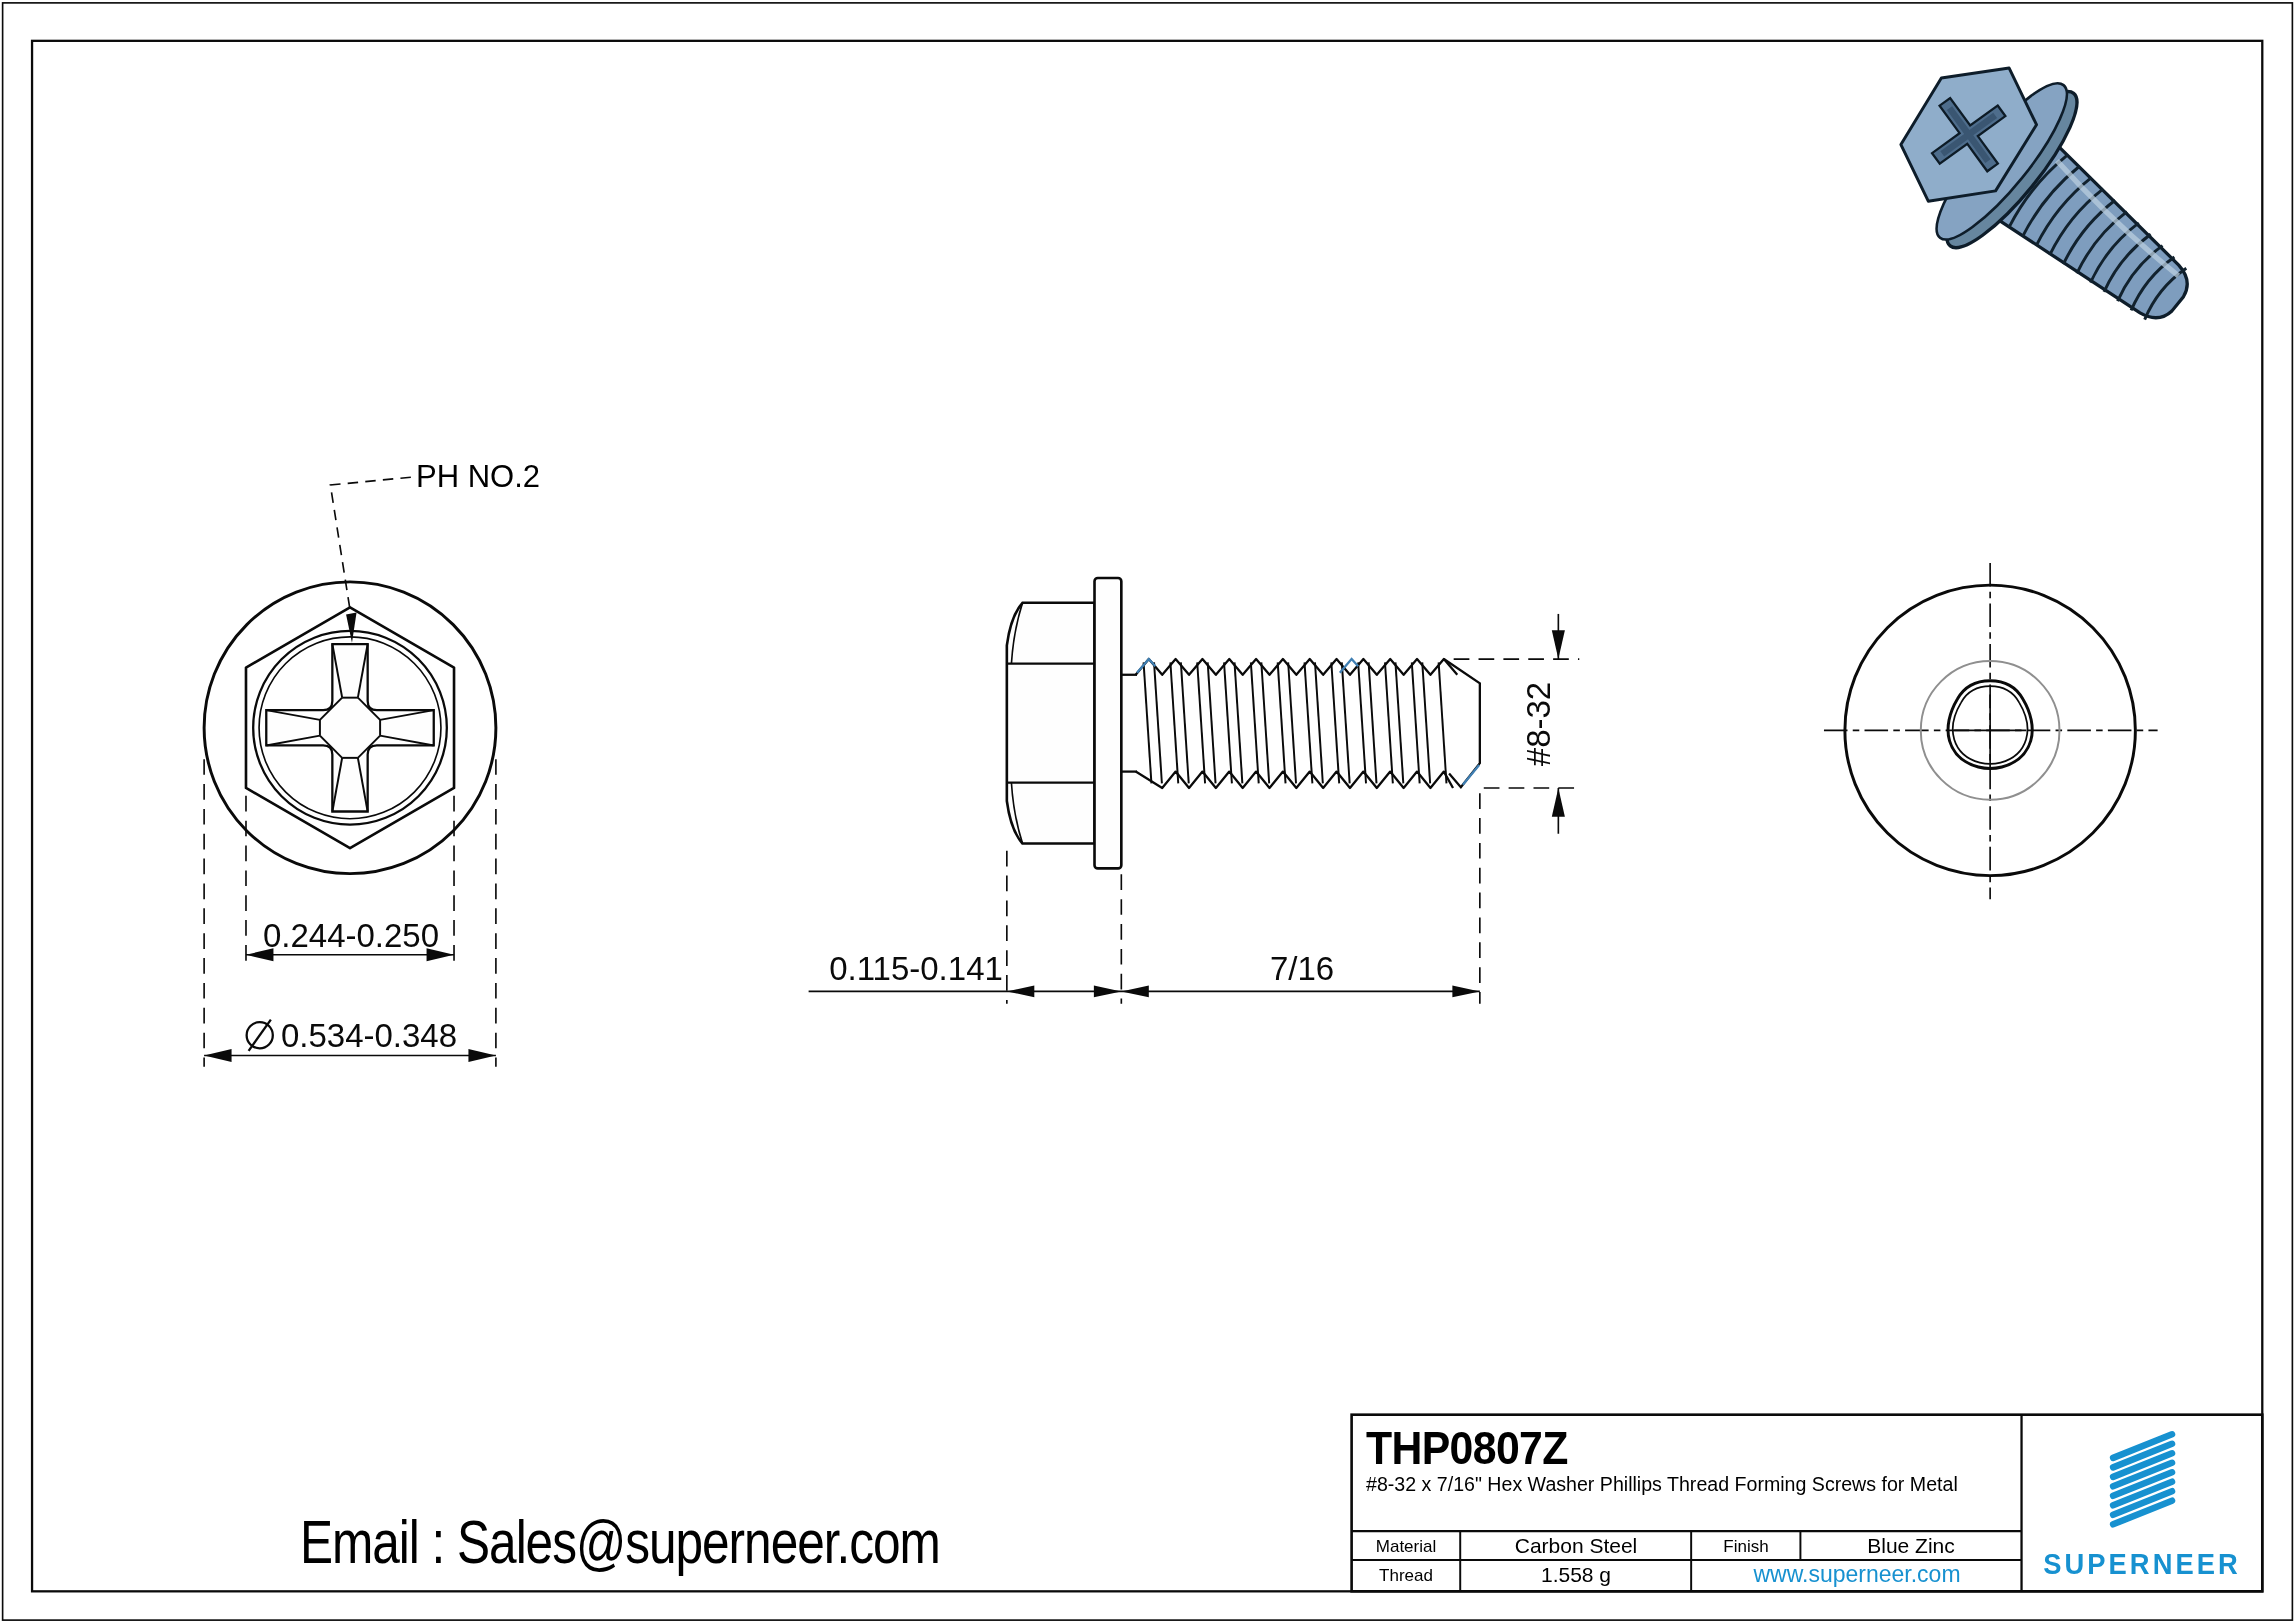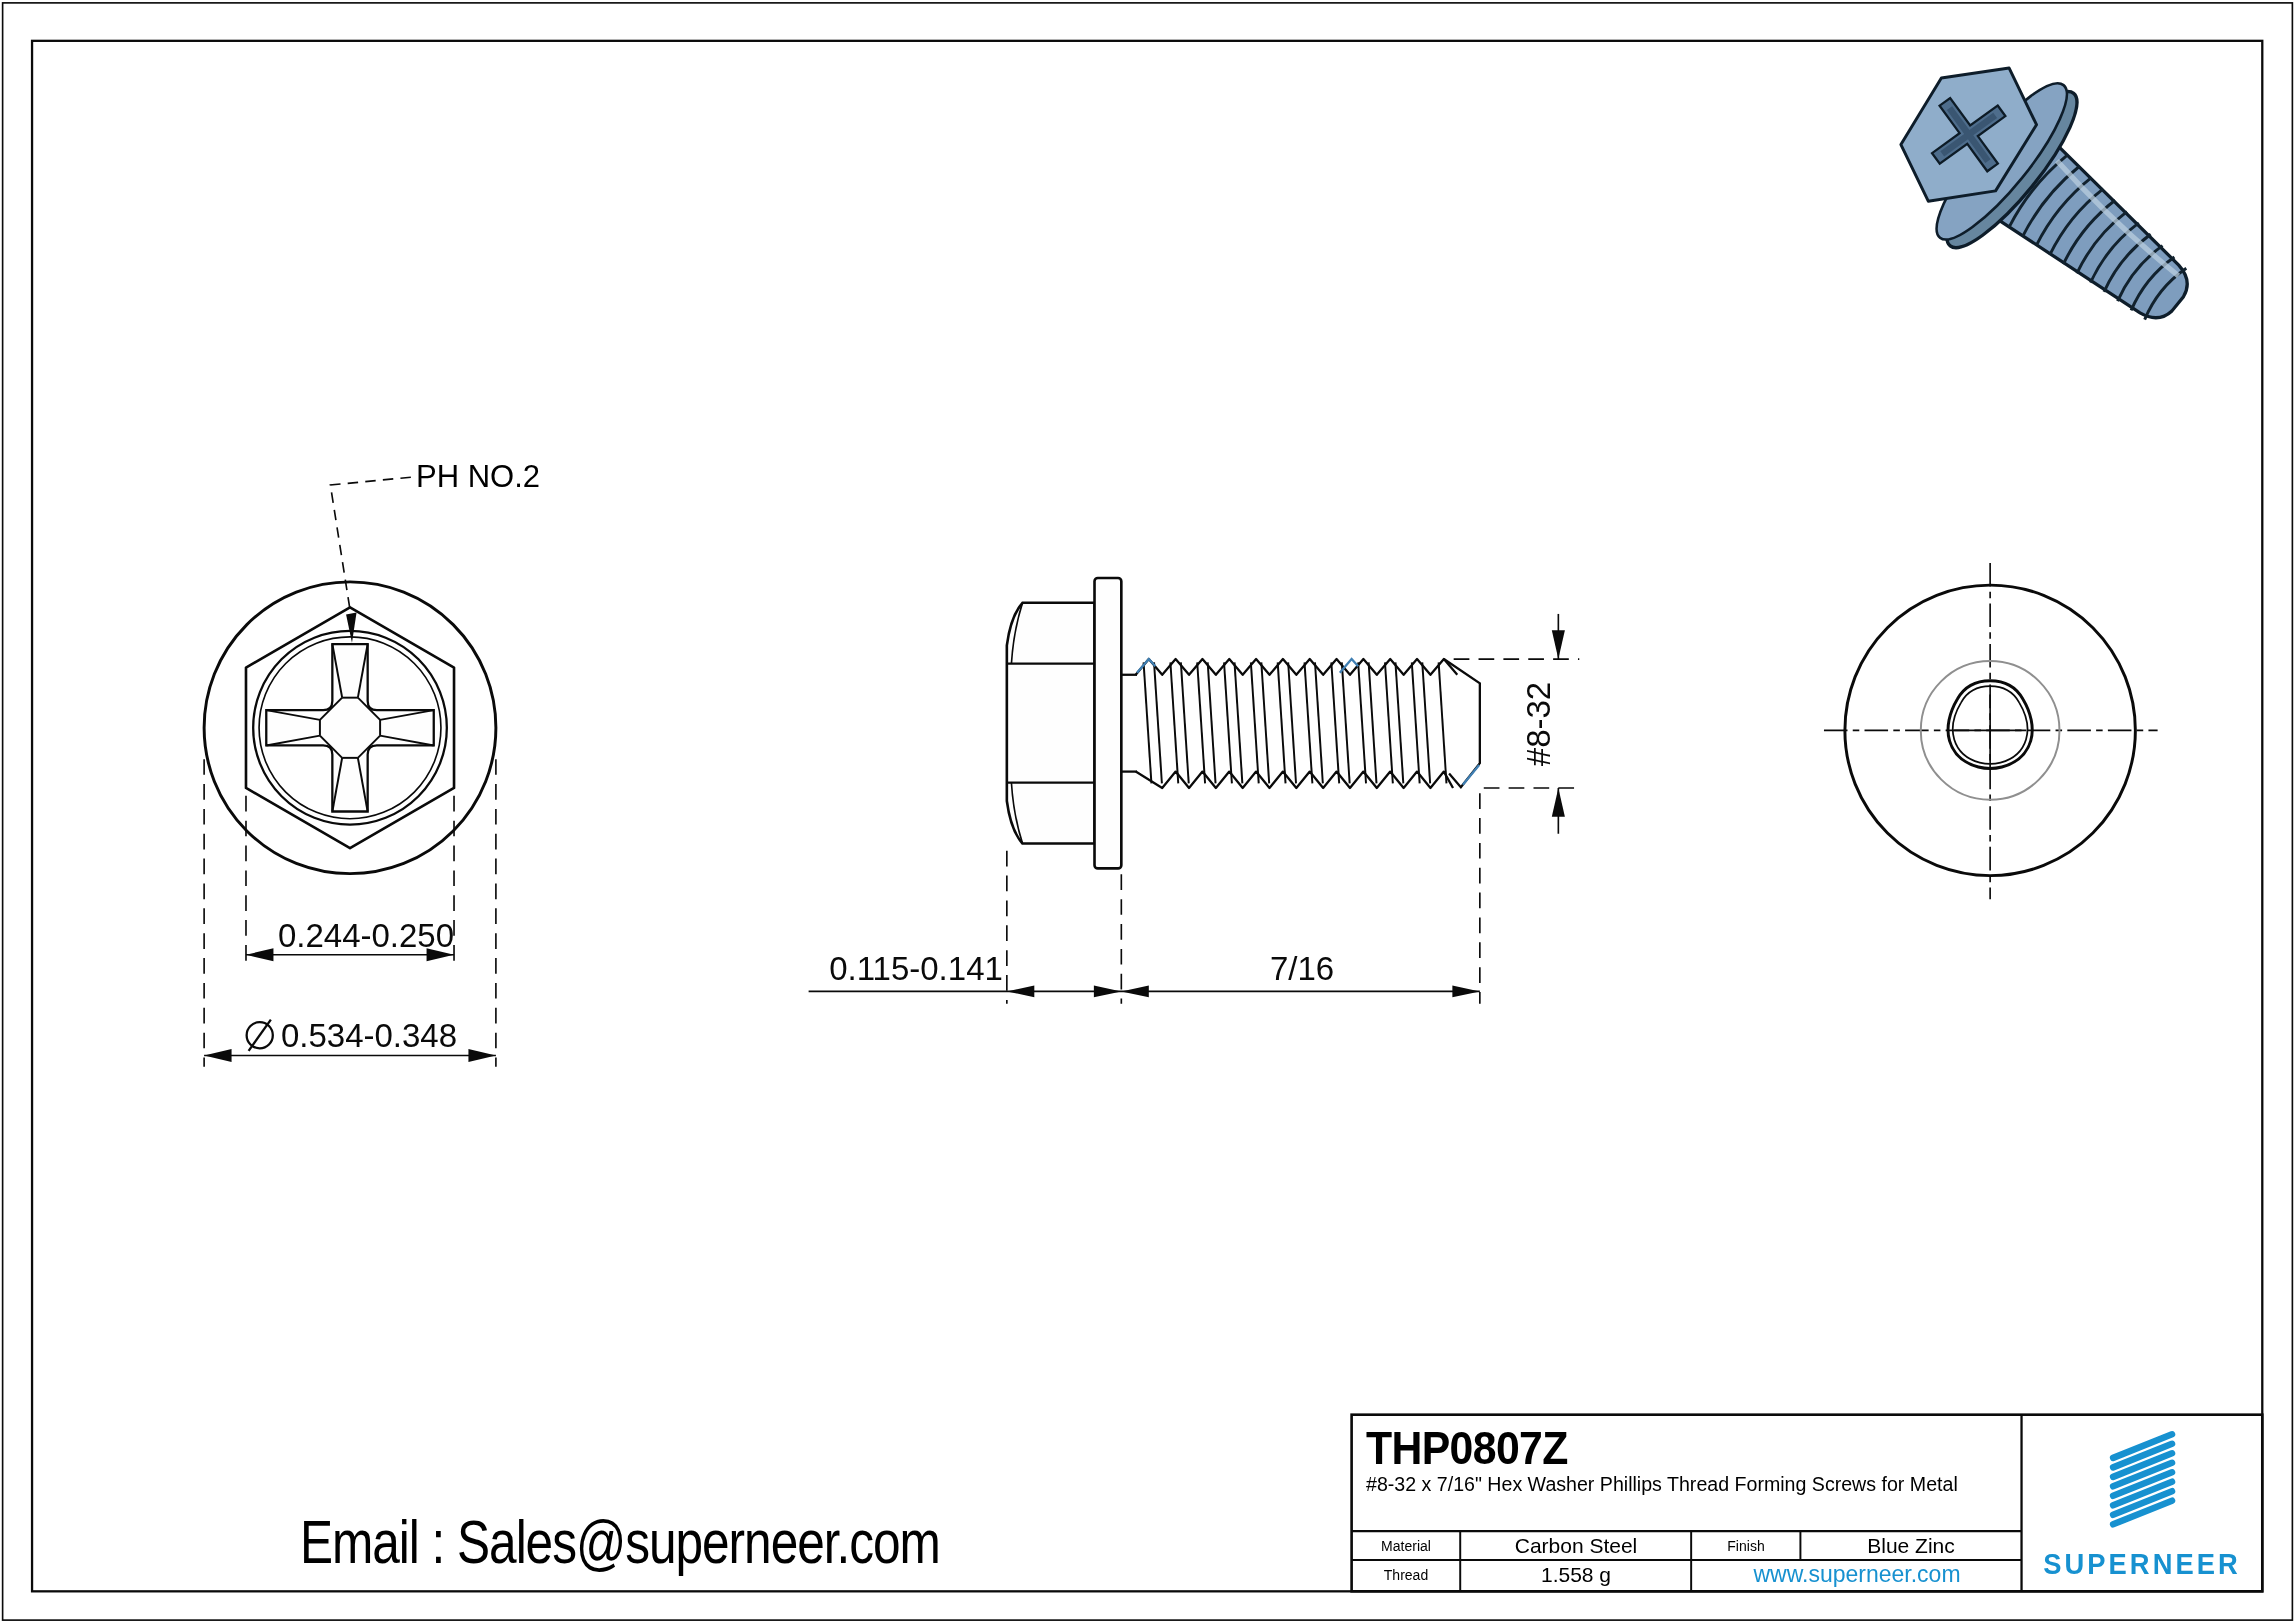--- a/index.html
+++ b/index.html
@@ -6,21 +6,21 @@
   .page{position:relative;width:2295px;height:1623px;background:#ffffff;overflow:hidden;
         font-family:Liberation Sans, sans-serif;color:#000;}
   svg.lines{position:absolute;left:0;top:0;}
   .t{position:absolute;white-space:nowrap;line-height:1;}
   .ctr{transform:translate(-50%,-50%);}
   .dim{font-size:33px;color:#0a0a0a;}
   .ph{font-size:31px;}
   .rot90{transform:translate(-50%,-50%) rotate(-90deg);}
   .pn{font-size:46px;font-weight:700;transform:translateY(-50%) scaleX(.93);transform-origin:left center;letter-spacing:-0.7px;}
   .desc{font-size:19.6px;transform:translateY(-50%);transform-origin:left center;}
-  .cell-label{font-size:14px;}
+  .cell-label{font-size:17px;}
   .cell-val{font-size:21px;}
   .www{font-size:23px;}
   .brand{font-size:29.4px;font-weight:700;letter-spacing:3.3px;transform:translate(-50%,-50%) scaleX(.93);}
   .email{font-size:62px;transform:translateY(-50%) scaleX(.8);transform-origin:left center;letter-spacing:-1.3px;}
 </style>
 </head>
 <body>
 
 <div class="page">
 
@@ -215,21 +215,21 @@
         <line x1="3230" y1="2271.5" x2="3320" y2="2235.5"></line>
         <line x1="3230" y1="2286" x2="3320" y2="2250"></line>
         <line x1="3230" y1="2300.5" x2="3320" y2="2264.5"></line>
         <line x1="3230" y1="2315" x2="3320" y2="2279"></line>
         <line x1="3230" y1="2329.5" x2="3320" y2="2293.5"></line>
       </g>
   </svg>
 
   <span class="t ph" style="left:416px;top:476px;transform:translateY(-50%);">PH NO.2</span>
 
-  <span class="t dim ctr" style="left:366px;top:935px;">0.244-0.250</span>
+  <span class="t dim ctr" style="left:351px;top:935px;">0.244-0.250</span>
   <span class="t dim ctr" style="left:369px;top:1035px;">0.534-0.348</span>
 
   <span class="t dim ctr" style="left:916px;top:968px;">0.115-0.141</span>
   <span class="t dim ctr" style="left:1302px;top:968px;text-align:center;">7/16</span>
   <span class="t dim rot90" style="left:1538px;top:724px;">#8-32</span>
 
   <span class="t pn" style="left:1366px;top:1448px;">THP0807Z</span>
   <span class="t desc" style="left:1366px;top:1485px;">#8-32 x 7/16" Hex Washer Phillips Thread Forming Screws for Metal</span>
 
   <span class="t cell-label ctr" style="left:1406px;top:1546px;">Material</span>

